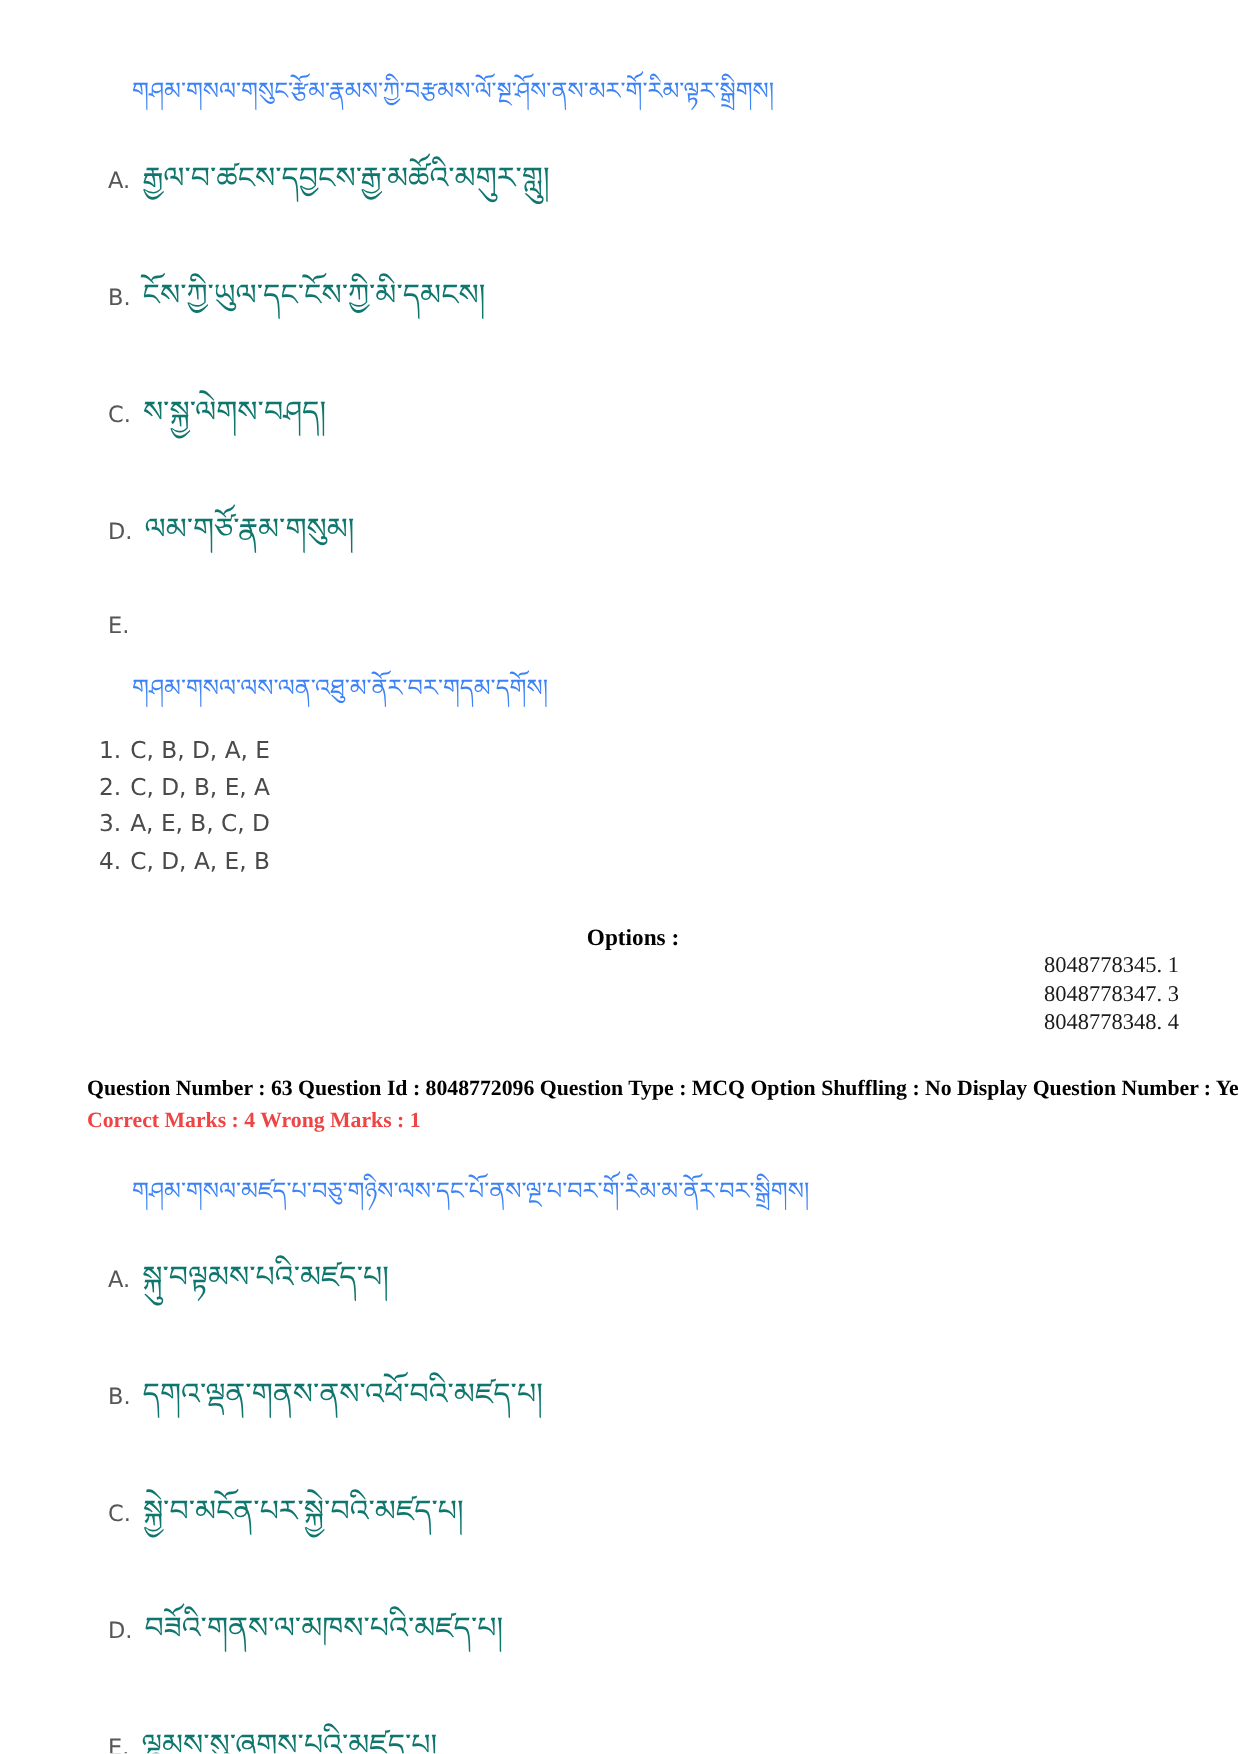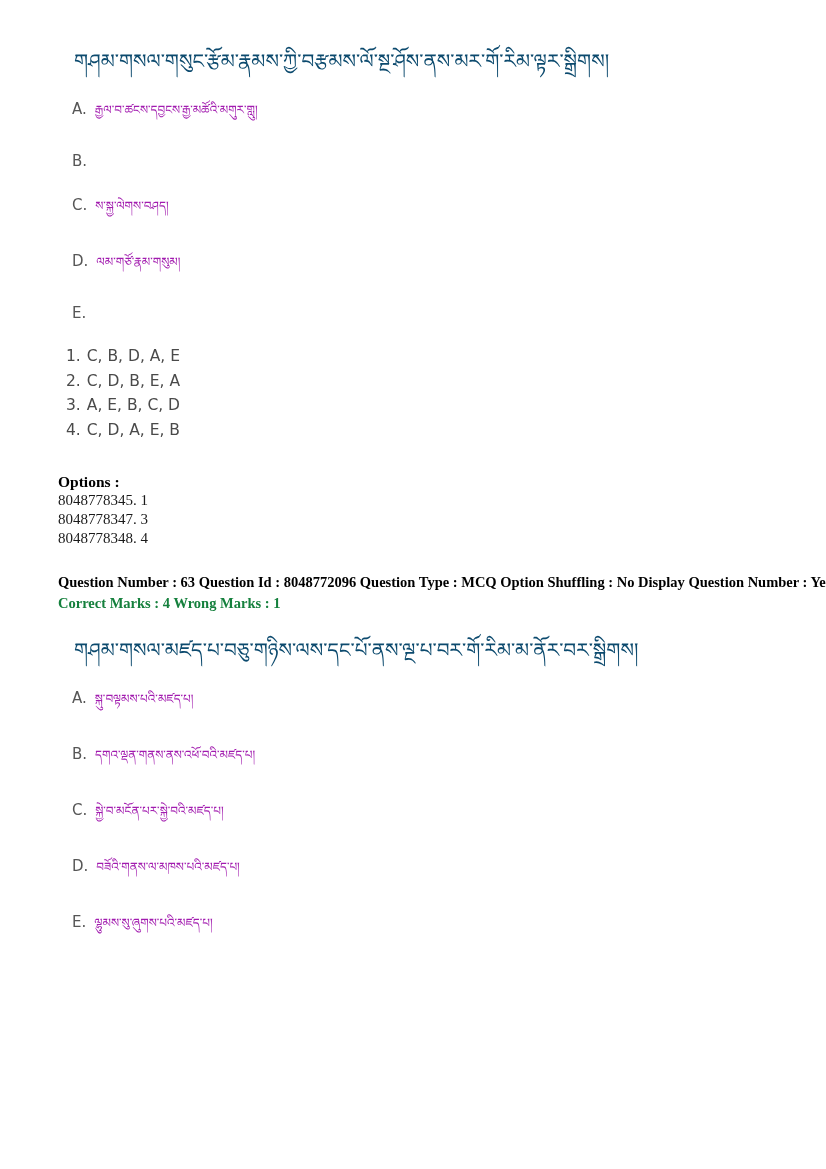--- a/index.html
+++ b/index.html
@@ -13,118 +13,122 @@
     height: 1169px;
     background: #ffffff;
     overflow: hidden;
     box-sizing: border-box;
     padding: 50px 40px 0 58px;
     font-family: "Liberation Serif", serif;
   }
   
   .tib-line {
     font-family: "DejaVu Sans", sans-serif;
-    font-size: 20px;
-    color: #0c4a6e;
+    font-size: 16px;
+    color: #3b82f6;
     line-height: 22px;
     white-space: nowrap;
-    margin-left: 16px;
+    margin-left: 30px;
   }
   .q-prompt { margin-bottom: 24px; }
   .choice-row {
     display: flex;
     align-items: baseline;
     margin-bottom: 22px;
     margin-left: 14px;
   }
   .choice-label {
     font-family: "DejaVu Sans", sans-serif;
     font-size: 15px;
     color: #565656;
     margin-right: 8px;
     flex: 0 0 auto;
   }
   .choice-text {
     font-family: Liberation Serif, serif;
-    font-size: 12px;
-    color: #a21caf;
+    font-size: 20px;
+    color: #0f766e;
     white-space: nowrap;
   }
   .instruction { margin-top: 12px; margin-bottom: 18px; }
   .answer-list { margin-left: 8px; }
   .answer-row {
     font-family: "DejaVu Sans", sans-serif;
     font-size: 15.5px;
     color: #4a4a4a;
     line-height: 24.5px;
     display: flex;
   }
   .answer-num { margin-right: 6px; }
   .options-label {
     font-family: "Liberation Serif", serif;
     font-weight: bold;
     font-size: 15.5px;
     color: #000000;
     margin-top: 30px;
     line-height: 19px;
+    text-align: center;
   }
   .option-id {
     font-family: "Liberation Serif", serif;
     font-size: 15px;
     color: #1a1a1a;
     line-height: 19px;
+    text-align: right;
   }
   .q-header {
     font-family: "Liberation Serif", serif;
     font-weight: bold;
     font-size: 14.5px;
     color: #000000;
     line-height: 15.5px;
     margin-top: 27px;
     white-space: nowrap;
   }
   .q-header-line2 { margin-top: 0; }
   .marks-line {
     font-family: "Liberation Serif", serif;
     font-weight: bold;
     font-size: 14.5px;
-    color: #15803d;
+    color: #ef4444;
     line-height: 15.5px;
     margin-top: 5px;
     margin-bottom: 28px;
   }
 </style>
 </head>
 <body>
 
 <div class="page">
 
   <div>
 
     <div class="tib-line q-prompt">གཤམ་གསལ་གསུང་རྩོམ་རྣམས་ཀྱི་བརྩམས་ལོ་སྔ་ཤོས་ནས་མར་གོ་རིམ་ལྟར་སྒྲིགས།</div>
 
     <div class="choice-row">
       <span class="choice-label">A.</span>
       <span class="choice-text">རྒྱལ་བ་ཚངས་དབྱངས་རྒྱ་མཚོའི་མགུར་གླུ།</span>
     </div>
     <div class="choice-row">
       <span class="choice-label">B.</span>
+      <span class="choice-text">ངོས་ཀྱི་ཡུལ་དང་ངོས་ཀྱི་མི་དམངས།</span>
     </div>
     <div class="choice-row">
       <span class="choice-label">C.</span>
       <span class="choice-text">ས་སྐྱ་ལེགས་བཤད།</span>
     </div>
     <div class="choice-row">
       <span class="choice-label">D.</span>
       <span class="choice-text">ལམ་གཙོ་རྣམ་གསུམ།</span>
     </div>
     <div class="choice-row">
       <span class="choice-label">E.</span>
     </div>
 
+    <div class="tib-line instruction">གཤམ་གསལ་ལས་ལན་འཐུ་མ་ནོར་བར་གདམ་དགོས།</div>
 
     <div class="answer-list">
       <div class="answer-row">
         <span class="answer-num">1.</span>
         <span>C, B, D, A, E</span>
       </div>
       <div class="answer-row">
         <span class="answer-num">2.</span>
         <span>C, D, B, E, A</span>
       </div>

